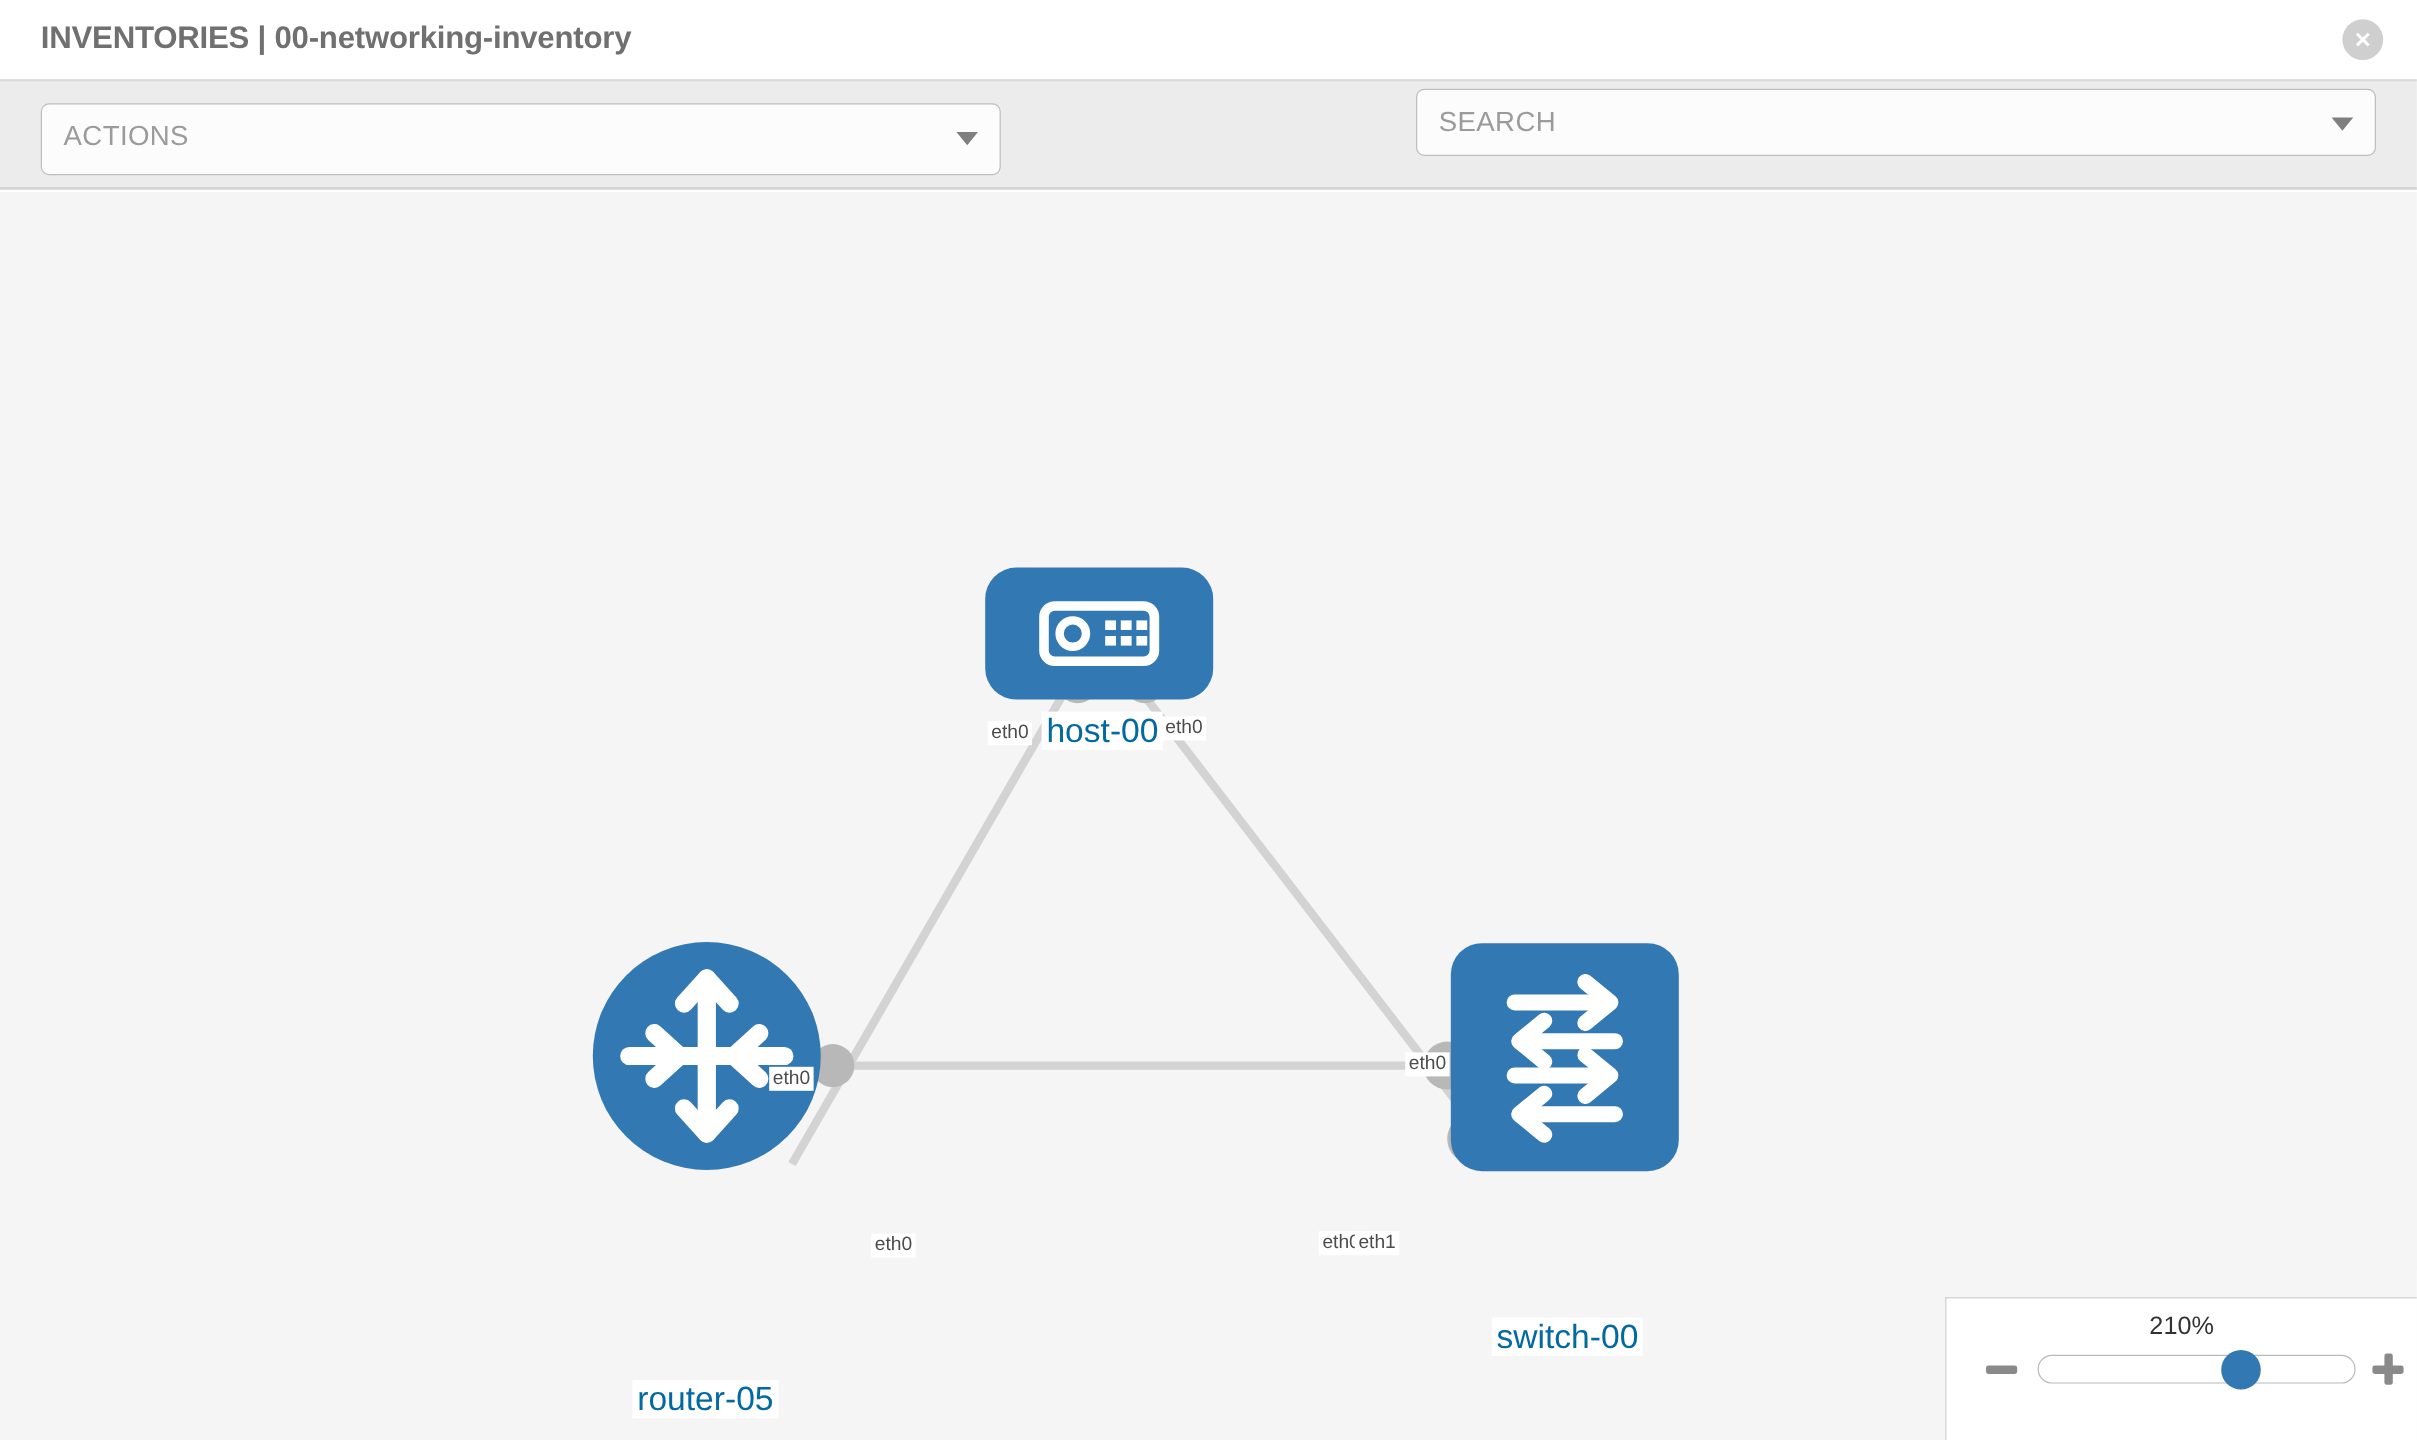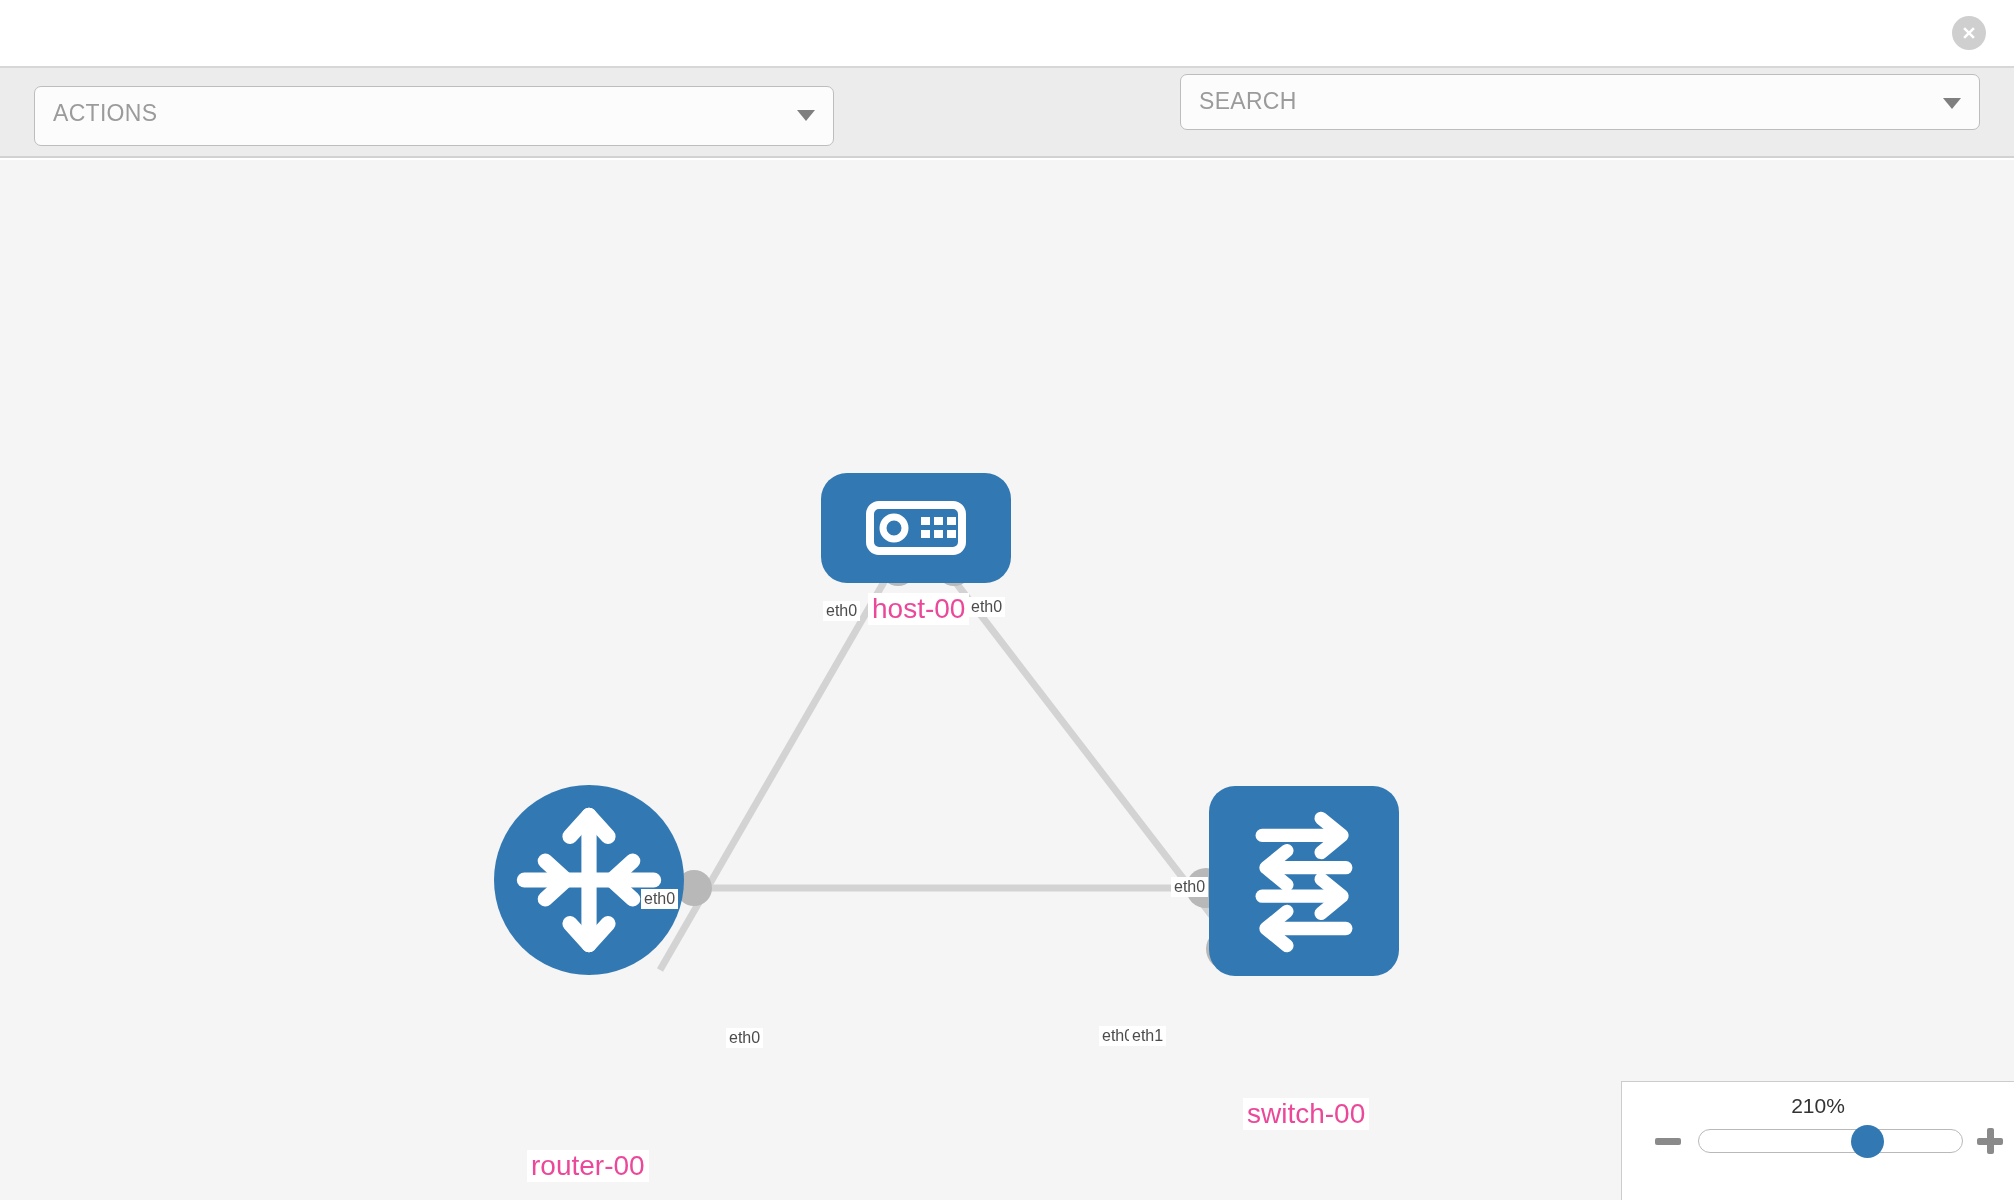--- a/index.html
+++ b/index.html
@@ -135,21 +135,21 @@
     background: #ffffff;
     color: #4c4c4c;
     font-size: 16px;
     padding: 1px 3px;
     white-space: nowrap;
     line-height: 1.1;
   }
   .node-label {
     position: absolute;
     background: #ffffff;
-    color: #ec4899;
+    color: #0369a1;
     font-size: 28px;
     padding: 0 4px;
     white-space: nowrap;
     line-height: 1.15;
   }
 
   
   #zoom-panel {
     position: absolute;
     left: 1621px;
@@ -216,20 +216,21 @@
     background: #8a8a8a;
     border-radius: 2px;
   }
   #zoom-in-button:before { left: 0; top: 10px; width: 26px; height: 7px; }
   #zoom-in-button:after  { left: 10px; top: 0; width: 7px; height: 26px; }
 </style>
 </head>
 <body>
 
 <div id="header">
+  <div id="page-title">INVENTORIES | 00-networking-inventory</div>
   <div id="close-button">
     <svg width="20" height="20" viewBox="0 0 20 20">
       <path d="M4.2 6.0 L6.0 4.2 L10 8.2 L14 4.2 L15.8 6.0 L11.8 10 L15.8 14 L14 15.8 L10 11.8 L6 15.8 L4.2 14 L8.2 10 Z" fill="#ffffff"></path>
     </svg>
   </div>
 </div>
 
 <div id="toolbar">
 
   <div id="actions-dropdown" class="field">
@@ -320,21 +321,21 @@
 
   <span class="edge-label" style="left:823px; top:441px;">eth0</span>
   <span class="edge-label" style="left:968px; top:437px;">eth0</span>
   <span class="edge-label" style="left:641px; top:729px;">eth0</span>
   <span class="edge-label" style="left:1171px; top:717px;">eth0</span>
   <span class="edge-label" style="left:1099px; top:866px;">eth0</span>
   <span class="edge-label" style="left:1113px; top:866px;margin-left:16px;">eth1</span>
   <span class="edge-label" style="left:726px; top:868px;">eth0</span>
 
   <span class="node-label" style="left:868px; top:433px;">host-00</span>
-  <span class="node-label" style="left:527px; top:990px;">router-00</span>
+  <span class="node-label" style="left:527px; top:990px;">router-05</span>
   <span class="node-label" style="left:1243px; top:938px;">switch-00</span>
 
 </div>
 
 <div id="zoom-panel">
   <div id="zoom-level">210%</div>
   <div id="zoom-out-button"></div>
   <div id="zoom-slider">
     <div id="zoom-slider-handle"></div>
   </div>

